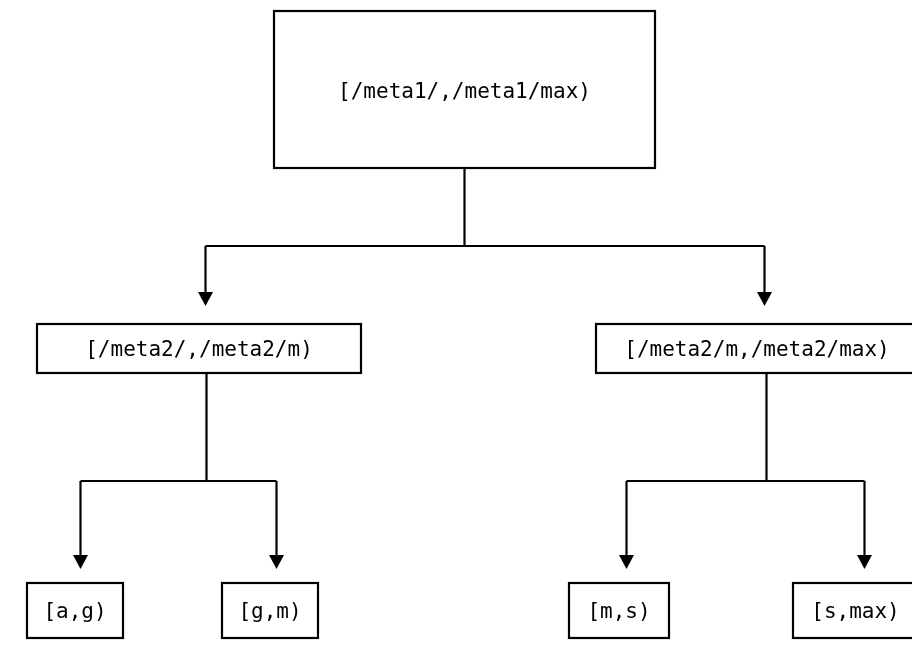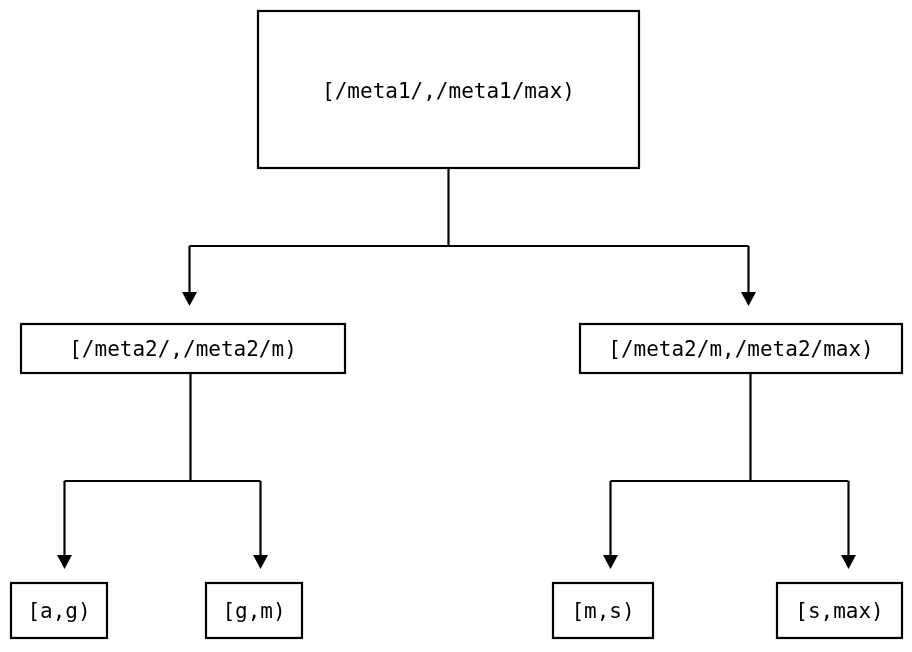--- a/index.html
+++ b/index.html
@@ -11,20 +11,21 @@
     width: 912px;
     height: 652px;
     font-family: "DejaVu Sans Mono", "Liberation Mono", monospace;
     overflow: hidden;
   }
   #diagram-root {
     position: relative;
     width: 774px;
     height: 652px;
     background: #ffffff;
+    padding-left: 16px;
   }
   svg#tree-svg {
     display: block;
     width: 912px;
     height: 652px;
   }
   .node-box {
     fill: #ffffff;
     stroke: #000000;
     stroke-width: 2.2;

